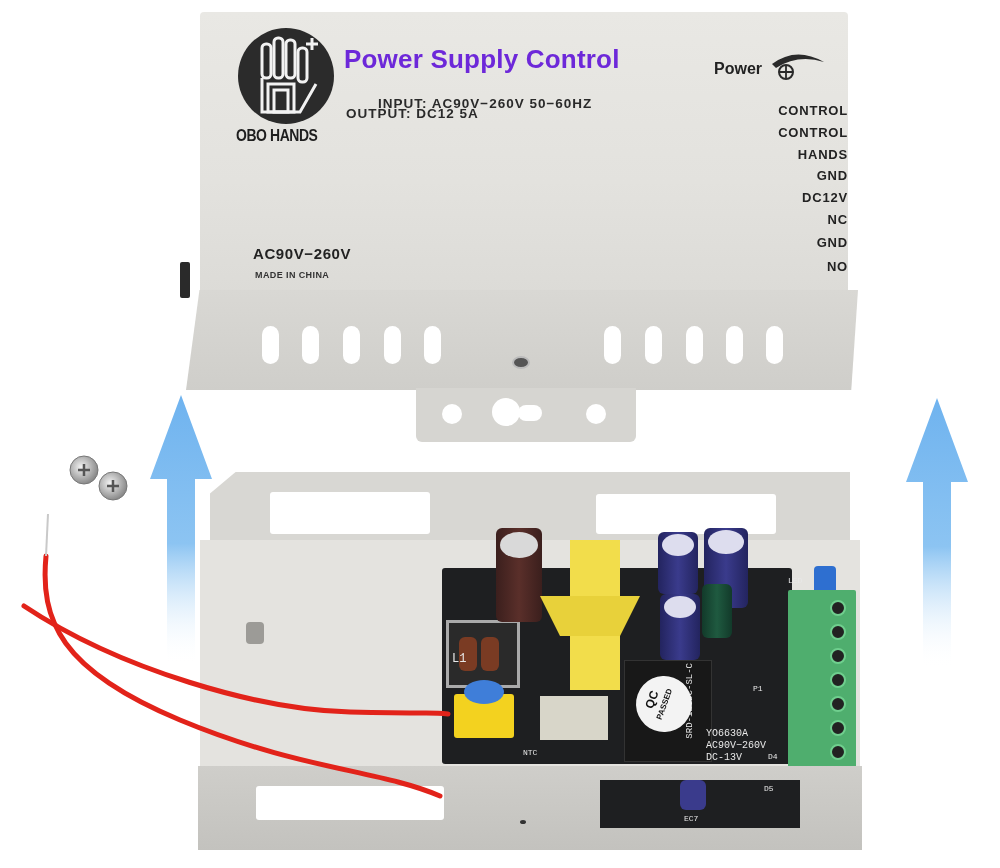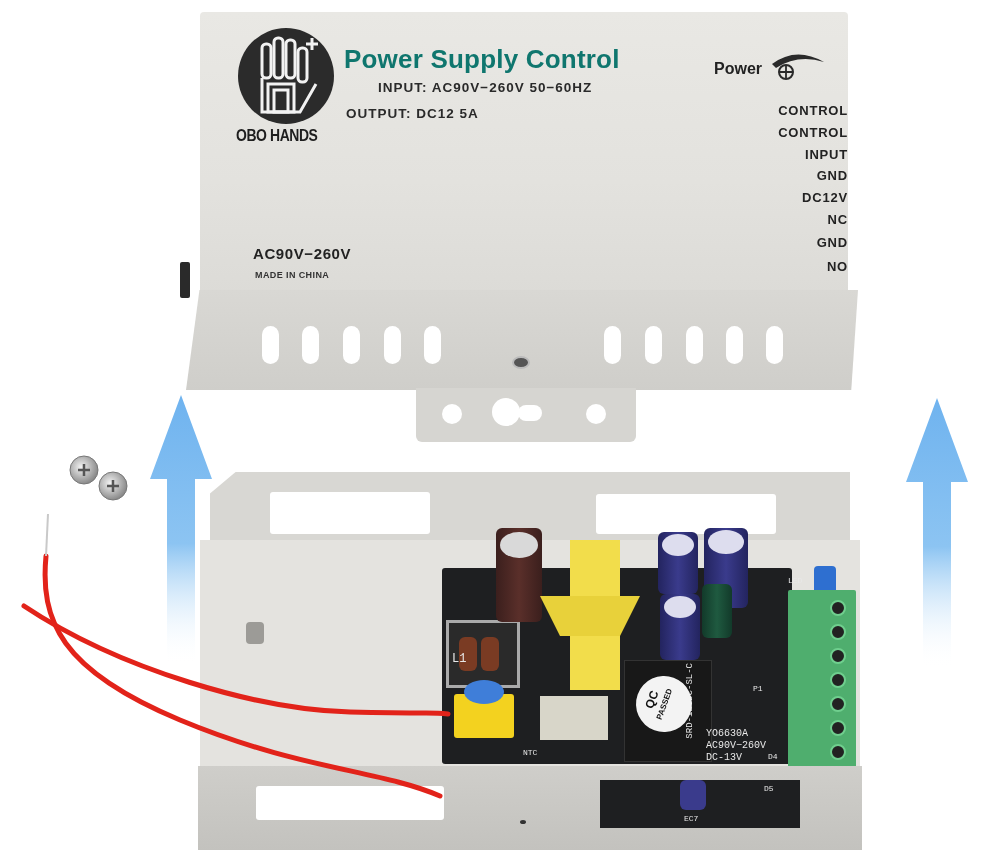--- a/index.html
+++ b/index.html
@@ -9,21 +9,21 @@
   .lid-top{left:200px;top:12px;width:648px;height:282px;background:linear-gradient(180deg,#e9e8e4 0%,#e3e2de 60%,#dcdbd7 100%);border-radius:4px 4px 2px 2px;}
   .lid-front{left:186px;top:290px;width:672px;height:100px;background:linear-gradient(180deg,#d9d8d4,#cfceca);clip-path:polygon(2% 0,100% 0,99% 100%,0 100%);}
   .lid-side-knob{left:180px;top:262px;width:10px;height:36px;background:#2a2a2a;border-radius:2px;}
   .slot{width:17px;height:38px;background:#fff;border-radius:9px;top:326px;}
   .mount-tab{left:416px;top:388px;width:220px;height:54px;background:#d6d5d1;border-radius:0 0 6px 6px;}
   .hole{background:#fff;border-radius:50%;}
   .screw-dot{left:512px;top:356px;width:14px;height:9px;background:#555;border-radius:50%;border:2px solid #bbb;}
   
   .logo-circle{left:238px;top:28px;width:96px;height:96px;border-radius:50%;background:#2b2b2b;}
   .brand-text{left:236px;top:126px;font-family:"Liberation Sans",sans-serif;font-weight:bold;font-size:17px;color:#1e1e1e;letter-spacing:-0.5px;transform:scaleX(0.82);transform-origin:left;}
-  .title{left:344px;top:44px;font-size:26px;font-weight:bold;color:#0f766e;letter-spacing:0.2px;}
+  .title{left:344px;top:44px;font-size:26px;font-weight:bold;color:#6d28d9;letter-spacing:0.2px;}
   .spec{font-size:13.5px;font-weight:bold;color:#2a2a2a;letter-spacing:1px;}
   .term-label{right:152px;font-size:13px;font-weight:bold;color:#222;text-align:left;letter-spacing:0.8px;}
   .time-label{left:714px;top:60px;font-size:16px;font-weight:bold;color:#222;}
   .ac-label{left:253px;top:245px;font-size:15px;font-weight:bold;color:#222;letter-spacing:0.6px;}
   .made-label{left:255px;top:270px;font-size:9px;font-weight:bold;color:#333;letter-spacing:0.4px;}
   
   .base-back{left:210px;top:472px;width:640px;height:120px;background:#d8d7d3;clip-path:polygon(0 18%,4% 0,100% 0,100% 100%,0 100%);}
   .base-floor{left:200px;top:540px;width:660px;height:300px;background:#e4e3df;}
   .base-win{background:#fff;border-radius:3px;}
   .base-front{left:198px;top:766px;width:664px;height:84px;background:linear-gradient(180deg,#cfceca,#c3c2be);}
@@ -87,33 +87,33 @@
       <path d="M24 50 L24 84 L62 84 L78 56"></path>
       <rect x="30" y="56" width="26" height="28"></rect>
       <rect x="36" y="62" width="14" height="22"></rect>
     </g>
     <path d="M74 10 v12 M68 16 h12" stroke="#f2f2f2" stroke-width="3"></path>
   </svg>
 </div>
 <div class="abs brand-text">OBO HANDS</div>
 
 <div class="abs title">Power Supply Control</div>
-<div class="abs spec" style="left:346px;top:80px;padding-left:32px;">INPUT: AC90V−260V 50−60HZ</div>
+<div class="abs spec" style="left:346px;top:96px;padding-left:32px;">INPUT: AC90V−260V 50−60HZ</div>
 <div class="abs spec" style="left:346px;top:106px;">OUTPUT: DC12  5A</div>
 
 <div class="abs time-label">Power</div>
 <svg class="abs" style="left:768px;top:52px;" width="60" height="32" viewBox="0 0 60 32">
   <path d="M4 12 Q28 -6 56 10 Q30 2 8 16 Z" fill="#2a2a2a"></path>
   <circle cx="18" cy="20" r="7" fill="none" stroke="#2a2a2a" stroke-width="2"></circle>
   <path d="M12 20 h12 M18 14 v12" stroke="#2a2a2a" stroke-width="1.8"></path>
 </svg>
 
 <div class="abs term-label" style="top:103px;">CONTROL</div>
 <div class="abs term-label" style="top:125px;">CONTROL</div>
-<div class="abs term-label" style="top:147px;">INPUT</div>
+<div class="abs term-label" style="top:147px;">HANDS</div>
 <div class="abs term-label" style="top:168px;">GND</div>
 <div class="abs term-label" style="top:190px;">DC12V</div>
 <div class="abs term-label" style="top:212px;">NC</div>
 <div class="abs term-label" style="top:235px;">GND</div>
 <div class="abs term-label" style="top:259px;">NO</div>
 
 <div class="abs ac-label">AC90V−260V</div>
 <div class="abs made-label">MADE IN CHINA</div>
 
 <svg class="abs" style="left:66px;top:454px;" width="70" height="50" viewBox="0 0 70 50">

